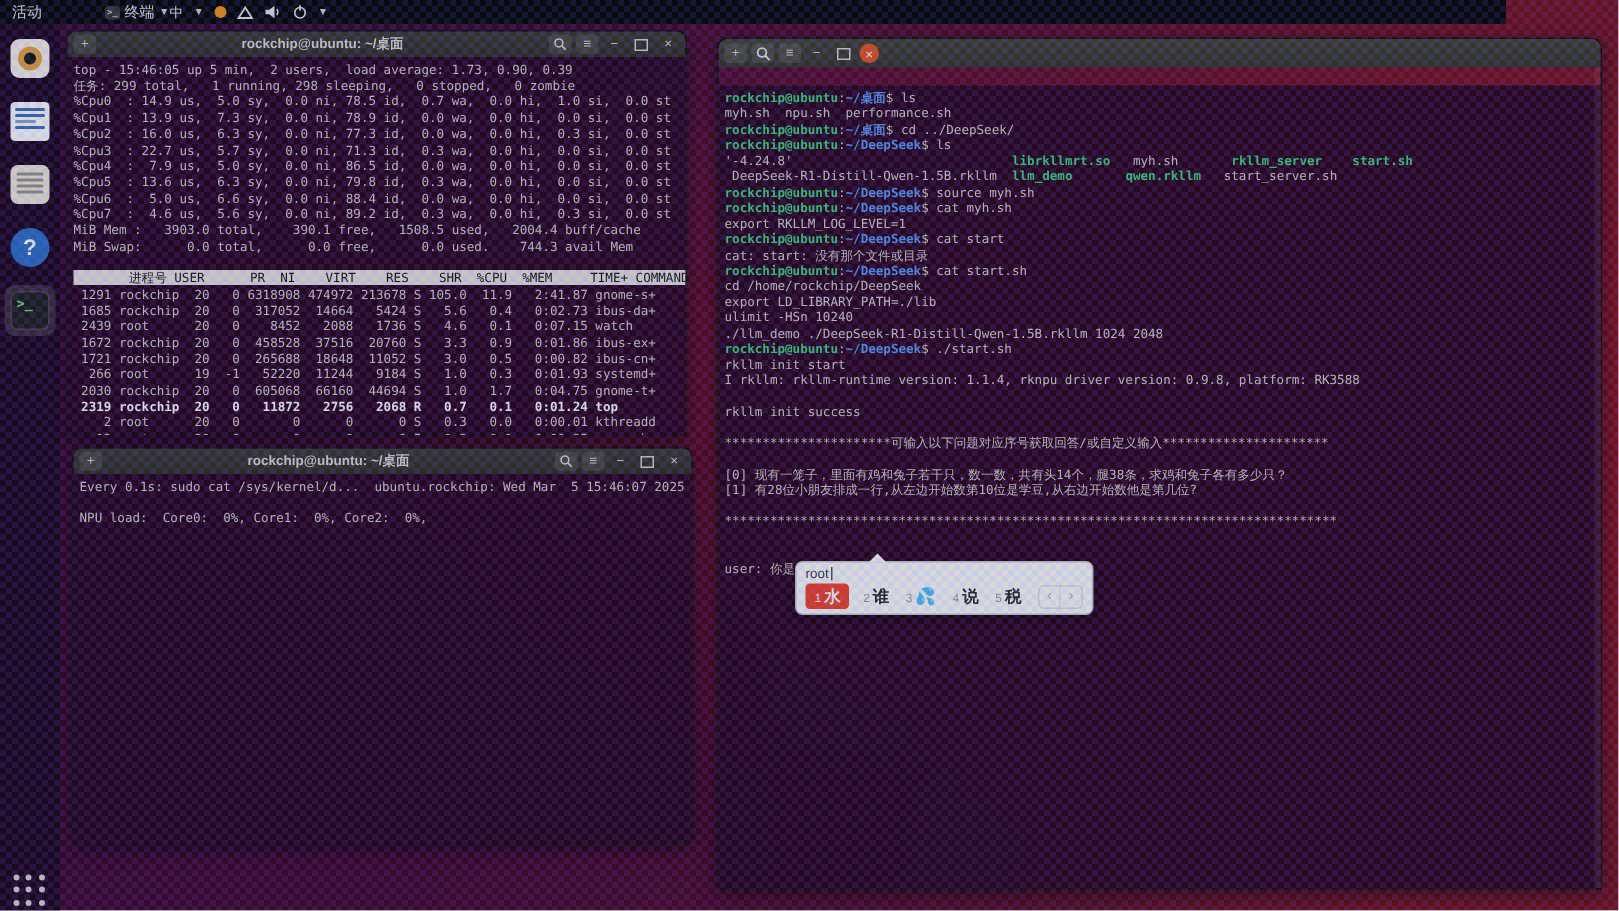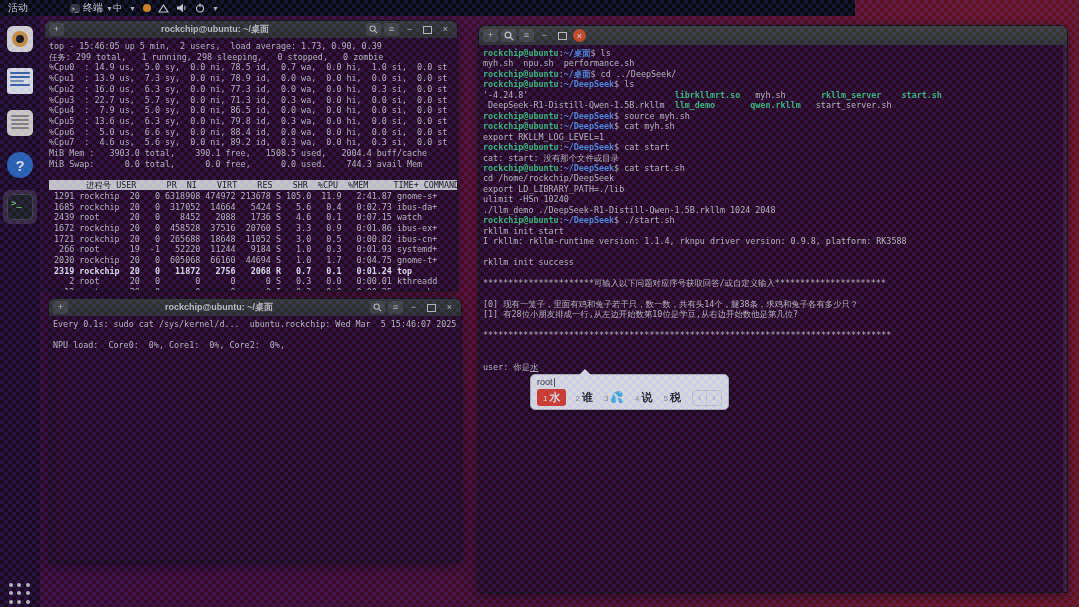--- a/index.html
+++ b/index.html
@@ -6,21 +6,21 @@
     font-family:"Liberation Sans",sans-serif;}
   #desktop{position:relative;width:1079px;height:607px;
     background:
       radial-gradient(ellipse at 78% 45%, rgba(165,18,30,.60), rgba(0,0,0,0) 62%),
       radial-gradient(ellipse at 20% 80%, rgba(60,5,40,.55), rgba(0,0,0,0) 60%),
       linear-gradient(103deg,#3f0c38 0%,#4a0e36 30%,#5d102c 58%,#731424 80%,#7c1520 100%);}
   #dither{position:fixed;inset:0;z-index:900;pointer-events:none;opacity:.26;
     background-image:repeating-conic-gradient(rgba(45,65,170,.9) 0% 25%, rgba(8,8,18,.55) 25% 50%);
     background-size:8px 8px;}
   
-  #topbar{position:absolute;left:0;top:0;width:855px;height:16px;background:#0b0b0d;
+  #topbar{position:absolute;left:0;top:0;width:1004px;height:16px;background:#0b0b0d;
     color:#e8e6e3;font-size:10px;display:flex;align-items:center;z-index:200;}
   .tb-left{display:flex;align-items:center;gap:10px;padding-left:8px;flex:0 0 auto;}
   .tb-center{flex:1;text-align:center;font-weight:bold;font-size:10px;}
   .tb-right{display:flex;align-items:center;gap:7px;padding-right:8px;flex:0 0 auto;}
   .appmenu{display:flex;align-items:center;gap:3px;padding-left:32px;}
   .mini-term{width:10px;height:9px;background:#3a3a38;border-radius:2px;color:#cfcfcb;
     font:bold 6px "DejaVu Sans Mono",monospace;display:flex;align-items:center;justify-content:center;}
   .caret-down{font-size:7px;color:#cfcfcb;}
   .ime-badge{font-size:9px;color:#e8e6e3;}
   .rec-dot{width:8px;height:8px;border-radius:50%;background:#f59419;}
@@ -60,21 +60,21 @@
     justify-content:center;color:#d9d6cf;font-size:9px;line-height:1;}
   .wbtn.boxed{background:rgba(255,255,255,.10);}
   .close-circle{width:13px;height:13px;border-radius:50%;background:#e95420;color:#fff;
     font-size:9px;display:flex;align-items:center;justify-content:center;}
   .maxi{width:7px;height:6px;border:1px solid #d9d6cf;display:block;}
   .term-body{position:absolute;left:0;right:0;bottom:0;background:rgba(44,9,34,.93);
     padding:3px 4px;font:8.4px/10.7px "DejaVu Sans Mono",monospace;color:#d6d2cb;
     white-space:pre;overflow:hidden;}
   #win-top .term-body{top:17px;}
   #win-bot .term-body{top:17px;}
-  #win-right .term-body{top:19px;font:8.4px/10.45px "DejaVu Sans Mono",monospace;}
+  #win-right .term-body{top:31px;font:8.4px/10.45px "DejaVu Sans Mono",monospace;}
   .tl{white-space:pre;}
   .tl .f{color:#d6d2cb;}
   .tl .g{color:#3fd67d;font-weight:bold;}
   .tl .b{color:#5a9df5;font-weight:bold;}
   .tl .u{text-decoration:underline;}
   .tl .rev{background:#e6e3dc;color:#161616;padding-left:37px;}
   .tl .bld{color:#ffffff;font-weight:bold;}
   .scroll-track{position:absolute;right:0;top:19px;bottom:0;width:4px;background:rgba(255,255,255,.08);}
   
   #ime{position:absolute;left:530px;top:374px;z-index:400;background:#fbfafa;

